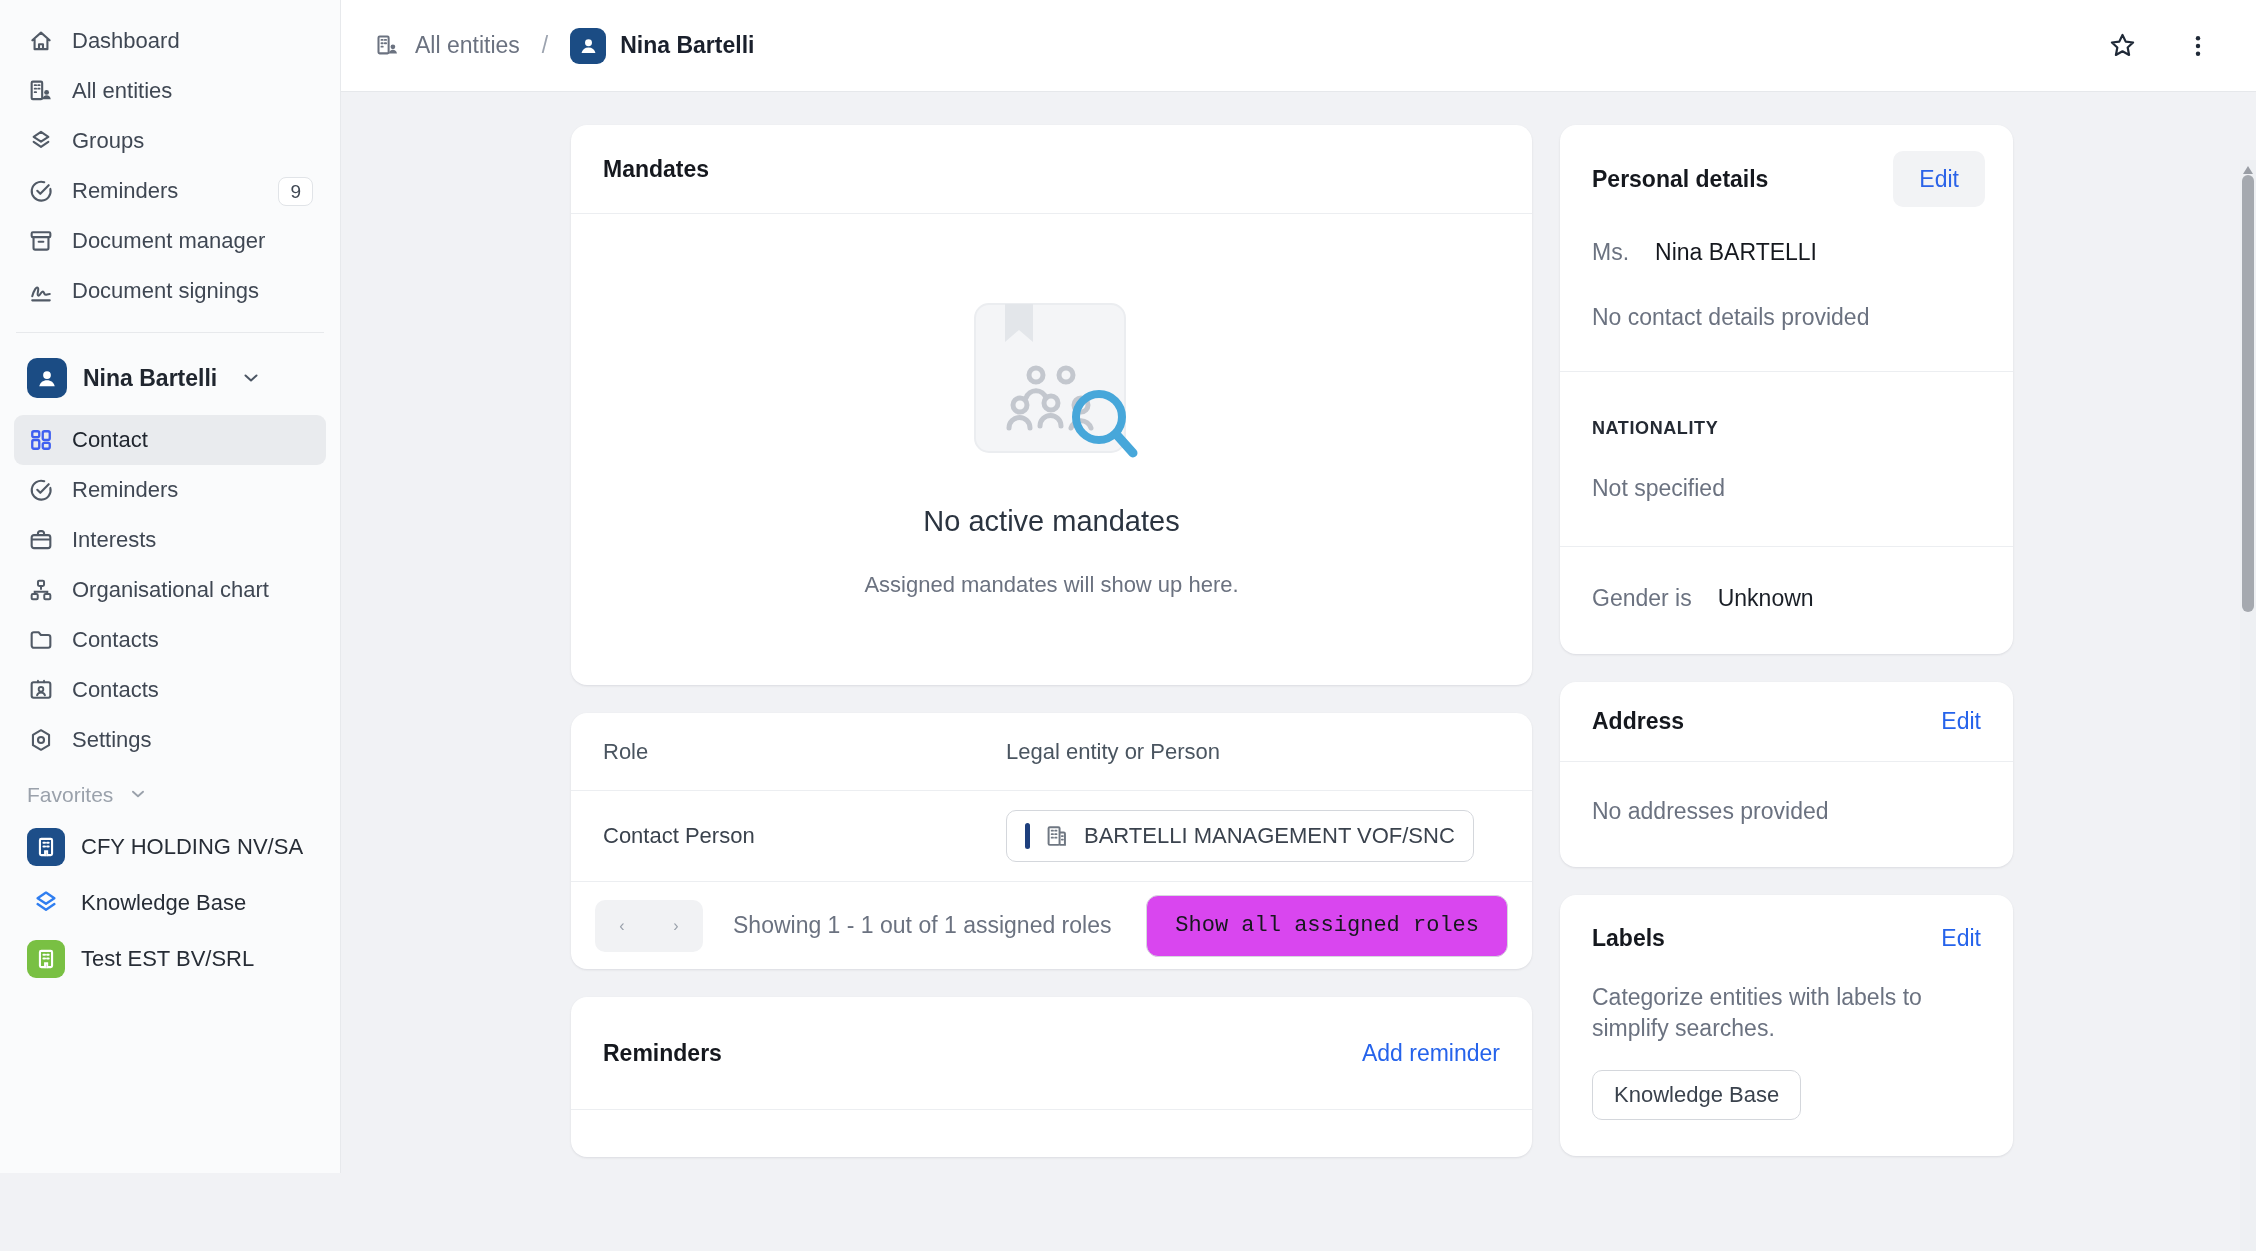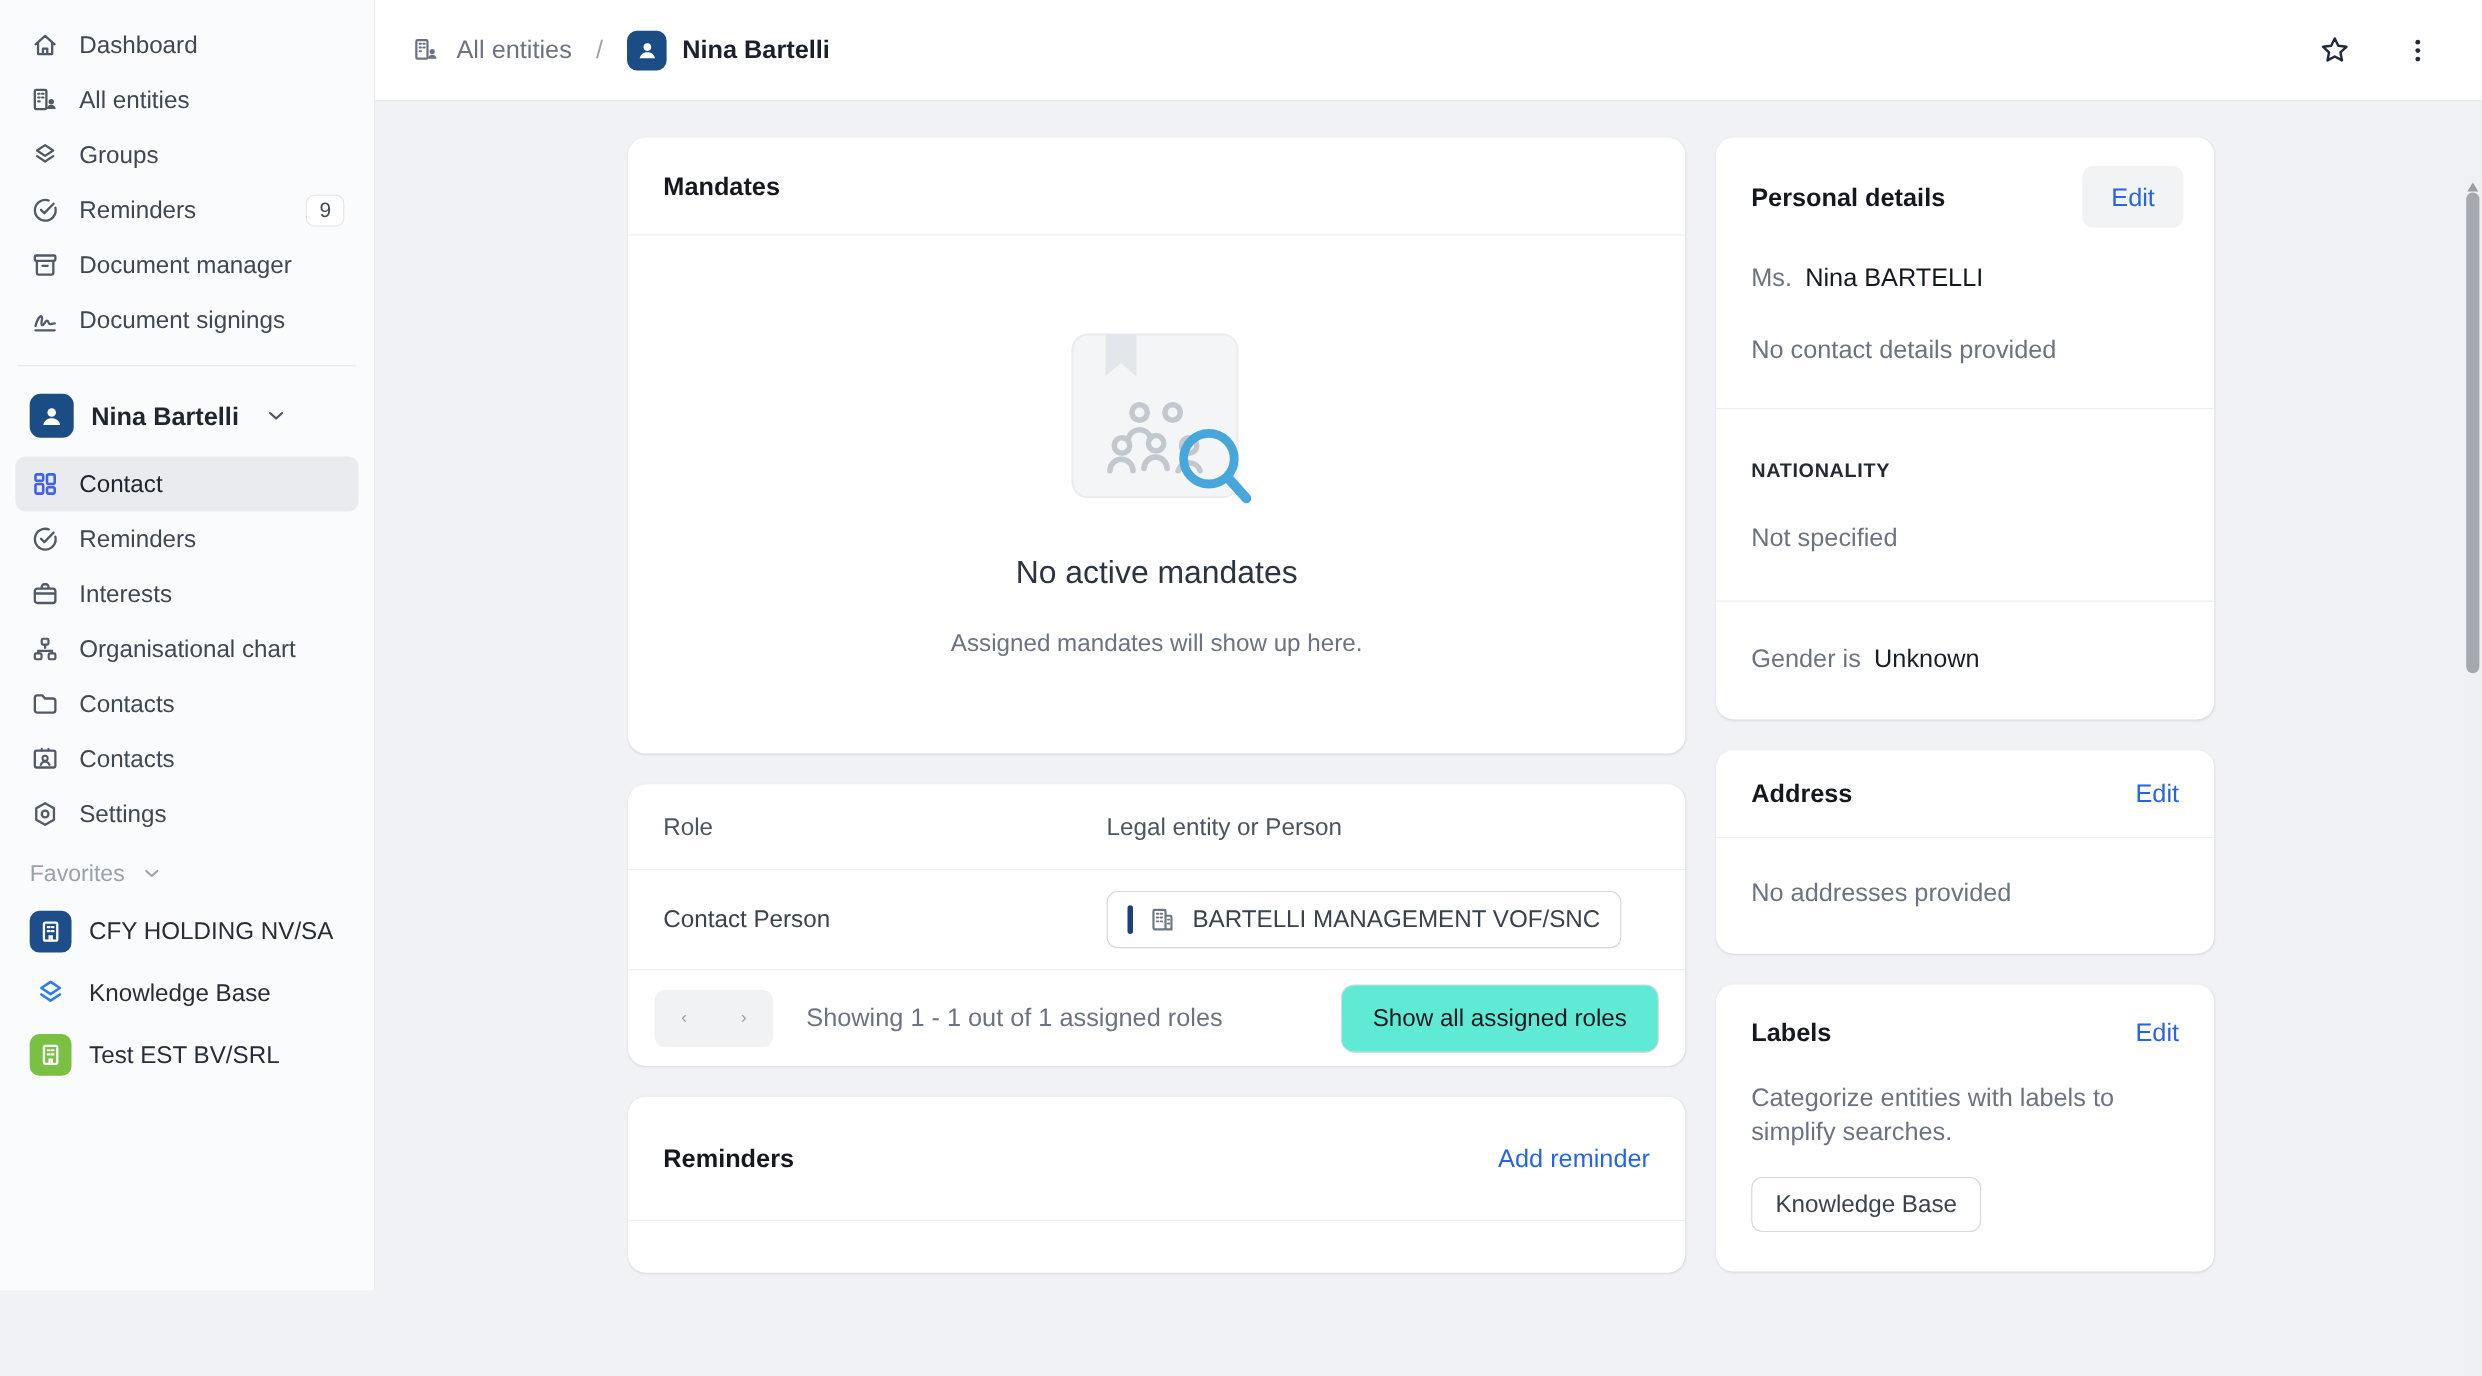--- a/index.html
+++ b/index.html
@@ -118,38 +118,38 @@
     background:#fff;
   }
   .chip-bar { width:5px; height:26px; border-radius:3px; background:#1e3f7d; }
   .chip-ic { color:#6f7782; }
   .chip-text { font-size:22px; color:#3a424d; white-space:nowrap; }
   .roles-footer { height:87px; display:flex; align-items:center; padding:0 24px; }
   .pager { display:flex; background:#f1f2f4; border-radius:10px; height:52px; }
   .pager-btn { width:54px; display:flex; align-items:center; justify-content:center; color:#9aa1ab; cursor:pointer; }
   .pager-text { margin-left:30px; font-size:23px; color:#6b7280; }
   .show-all-btn {
-    margin-left:auto; height:62px; padding:0 28px; background:#5eead4;
+    margin-left:auto; height:62px; padding:0 28px; background:#d946ef;
     border:1px solid #d6d9de; border-radius:12px; font-size:22px; color:#16181d;
     display:flex; align-items:center; cursor:pointer;
-    font-family:Liberation Sans, sans-serif;
+    font-family:Liberation Mono, monospace;
   }
 
   
   .rem-head { height:113px; display:flex; align-items:center; padding:0 32px; border-bottom:1px solid #eceef1; }
   .rem-body { height:47px; }
 
   
   .pd-head { display:flex; align-items:center; padding:26px 28px 10px 32px; }
   .edit-btn {
     margin-left:auto; background:#f2f3f5; border:none; border-radius:10px;
     height:56px; padding:0 26px; font-size:23px; color:#2b63e8; cursor:pointer;
     font-family:"Liberation Sans", sans-serif;
   }
-  .pd-line { padding:0 32px; font-size:23px; display:flex; gap:12px; align-items:baseline; }
+  .pd-line { padding:0 32px; font-size:23px; display:flex; gap:26px; align-items:baseline; }
   .pd-name-row { margin-top:22px; }
   .pd-name { color:#15181e; }
   .pd-nocontact { margin-top:38px; margin-bottom:40px; }
   .hdiv { height:1px; background:#eceef1; }
   .pd-caps { padding:46px 32px 0 32px; font-size:18px; font-weight:700; letter-spacing:0.6px; color:#242a33; }
   .pd-notspec { padding:36px 32px 44px 32px; font-size:23px; }
   .pd-gender { padding:38px 32px 42px 32px; }
   .dark-val { color:#1a1f27; }
 
   .addr-head { display:flex; align-items:center; padding:26px 32px; height:79px; }

